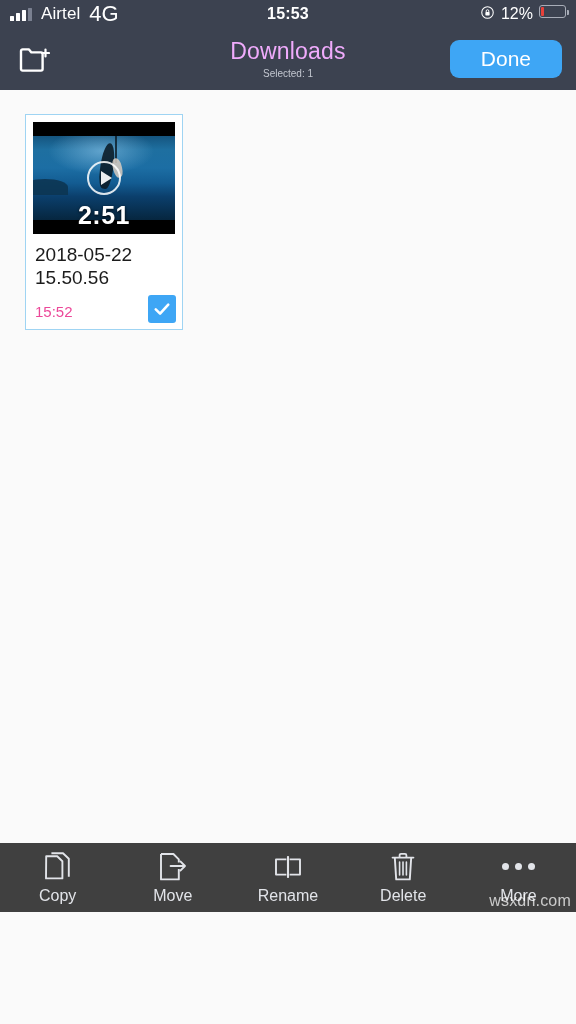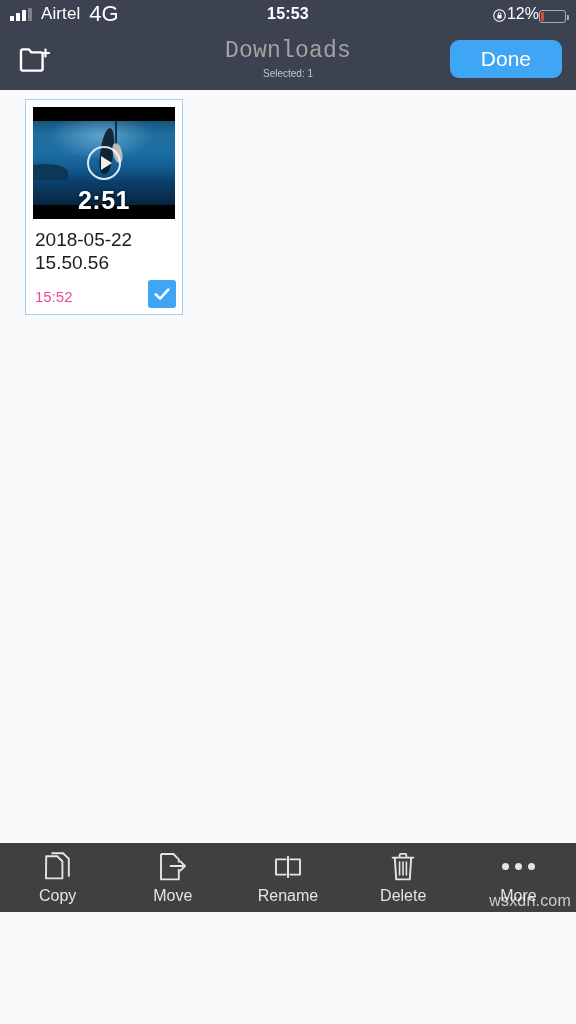--- a/index.html
+++ b/index.html
@@ -34,21 +34,21 @@
   .signal i.b4 { height:13px; background:#7A8090; }
   .sb-carrier { font-size:17px; letter-spacing:0.1px; }
   .sb-net { font-size:22px; }
   .sb-time {
     position:absolute; left:0; right:0; top:0; bottom:0;
     display:flex; align-items:center; justify-content:center;
     font-size:16px; font-weight:bold; letter-spacing:0.2px;
     pointer-events:none;
   }
   .sb-right {
-    margin-left:auto; display:flex; align-items:flex-end; 
+    margin-left:auto; display:flex; align-items:flex-start; gap:6px;
   }
   .lock-icon { width:15px; height:15px; display:block; }
   .sb-batt-pct { font-size:16px; }
   .battery {
     width:27px; height:13px;
     border:1.4px solid #A8ADB8; border-radius:3px;
     position:relative; display:flex; align-items:center;
     padding:1.4px;
   }
   .battery::after {
@@ -64,40 +64,40 @@
     display:flex; align-items:center;
     padding:0 14px;
     position:relative;
   }
   .nav-title-wrap {
     position:absolute; left:0; right:0; top:0; bottom:0;
     display:flex; flex-direction:column;
     align-items:center; justify-content:center;
     pointer-events:none;
   }
-  .nav-title { color:#a3a3a3; font-size:23px; letter-spacing:0.2px; line-height:1.1;font-family:Liberation Mono, monospace; }
+  .nav-title { color:#f0abfc; font-size:23px; letter-spacing:0.2px; line-height:1.1; }
   .nav-subtitle { color:#C3C7D0; font-size:10px; margin-top:3px; }
   .newfolder-btn {
     width:40px; height:40px;
     display:flex; align-items:center; justify-content:center;
     position:relative; z-index:2;
   }
   .done-btn {
     margin-left:auto; position:relative; z-index:2;
     background:#3EA6F5; color:#FFFFFF;
     font-size:21px;
     border:none; border-radius:9px;
     padding:8px 31px 9px;
     line-height:1;
   }
 
   
   .content {
     flex:1 1 auto; background:#FAFAFA;
-    padding:9px 0 0 25px;
+    padding:24px 0 0 25px;
     position:relative; overflow:hidden;
   }
   .grid { display:flex; flex-wrap:wrap; gap:12px; align-content:flex-start; }
 
   .file-card {
     width:158px;
     background:#FFFFFF;
     border:1.5px solid #9FD4F3;
     display:flex; flex-direction:column;
   }

